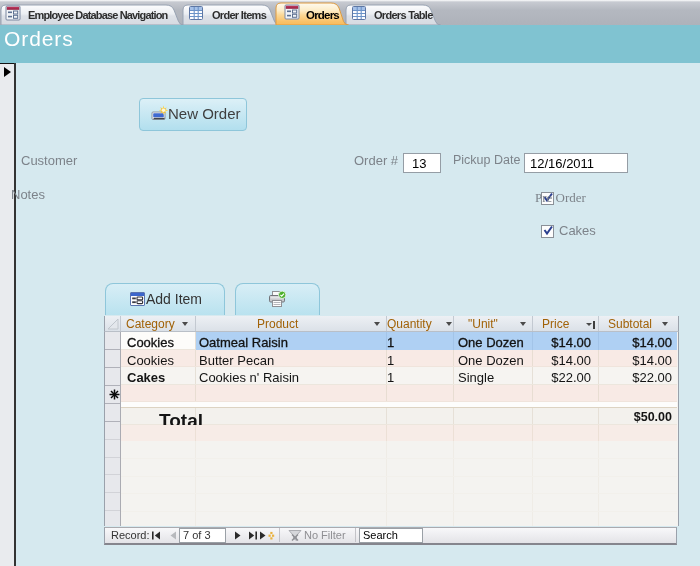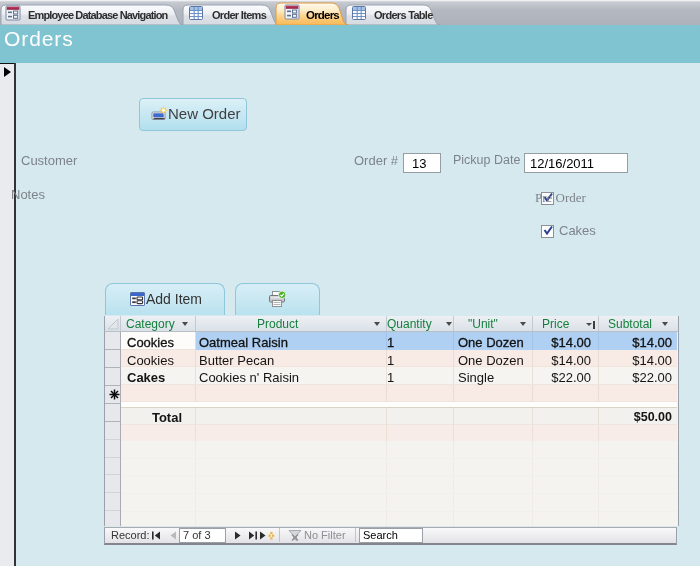--- a/index.html
+++ b/index.html
@@ -2,21 +2,21 @@
 <html><head>
 <meta charset="utf-8">
 <style>
   html,body{margin:0;padding:0;}
   body{width:700px;height:566px;overflow:hidden;font-family:"Liberation Sans",sans-serif;}
   .abs{position:absolute;}
   #stage{position:relative;width:700px;height:566px;background:#d6e9ef;}
   .lbl{color:#7d838a;font-size:13px;}
   .inp{background:#fff;border:1px solid #959da5;font-size:13px;color:#000;}
   .hdw{width:0;height:0;border-top:4px solid #4a4a4a;border-left:3.5px solid transparent;border-right:3.5px solid transparent;}
-  .hdt{font-size:12px;color:#15803d;top:0.5px;}
+  .hdt{font-size:12px;color:#a16207;top:0.5px;}
   .gl2{width:1px;height:17px;background:#e8ddd2;}
   .gl3{width:1px;height:18px;background:#e6e0d7;}
   .sd1{left:1px;width:15px;height:1px;background:#b0b1b9;}
   .sd2{left:1px;width:15px;height:1px;background:#d2d3d8;}
 </style>
 </head>
 <body>
 <div id="stage">
 
   <svg class="abs" style="left:0;top:0" width="700" height="25" viewBox="0 0 700 25">
@@ -262,21 +262,21 @@
     <div class="abs" style="left:17px;top:86px;width:556px;height:5px;background:#fdfdfc;"></div>
 
     <div class="abs" style="left:17px;top:91px;width:556px;height:1px;background:#ddd3c2;"></div>
     <div class="abs" style="left:17px;top:92px;width:556px;height:16px;background:#f3f1ed;"></div>
     <div class="abs" style="left:91px;top:92px;width:1px;height:16px;background:#e6e0d7;"></div>
     <div class="abs" style="left:282px;top:92px;width:1px;height:16px;background:#e6e0d7;"></div>
     <div class="abs" style="left:349px;top:92px;width:1px;height:16px;background:#e6e0d7;"></div>
     <div class="abs" style="left:428px;top:92px;width:1px;height:16px;background:#e6e0d7;"></div>
     <div class="abs" style="left:494px;top:92px;width:1px;height:16px;background:#e6e0d7;"></div>
     <div class="abs" style="left:17px;top:108px;width:556px;height:1px;background:#ece6dd;"></div>
-    <div class="abs" style="left:16px;top:94px;width:62px;text-align:right;font-weight:bold;font-size:13px;">Total</div>
+    <div class="abs" style="left:16px;top:94px;width:83px;text-align:right;font-weight:bold;font-size:19px;">Total</div>
     <div class="abs" style="left:494px;top:94px;width:74px;text-align:right;font-weight:bold;font-size:12.5px;">$50.00</div>
 
     <div class="abs" style="left:17px;top:109px;width:556px;height:16px;background:#f7ece7;"></div>
     <div class="abs" style="left:91px;top:109px;width:1px;height:16px;background:#ece0d6;"></div>
     <div class="abs" style="left:282px;top:109px;width:1px;height:16px;background:#ece0d6;"></div>
     <div class="abs" style="left:349px;top:109px;width:1px;height:16px;background:#ece0d6;"></div>
     <div class="abs" style="left:428px;top:109px;width:1px;height:16px;background:#ece0d6;"></div>
     <div class="abs" style="left:494px;top:109px;width:1px;height:16px;background:#ece0d6;"></div>
 
     <div class="abs" style="left:0;top:211px;width:571px;height:15px;background:linear-gradient(#f8f8fa,#e3e3e7);border:1px solid #9aa1ab;border-top:1px solid #aaaaaf;border-bottom:2px solid #85858d;font-size:11px;color:#333;">

